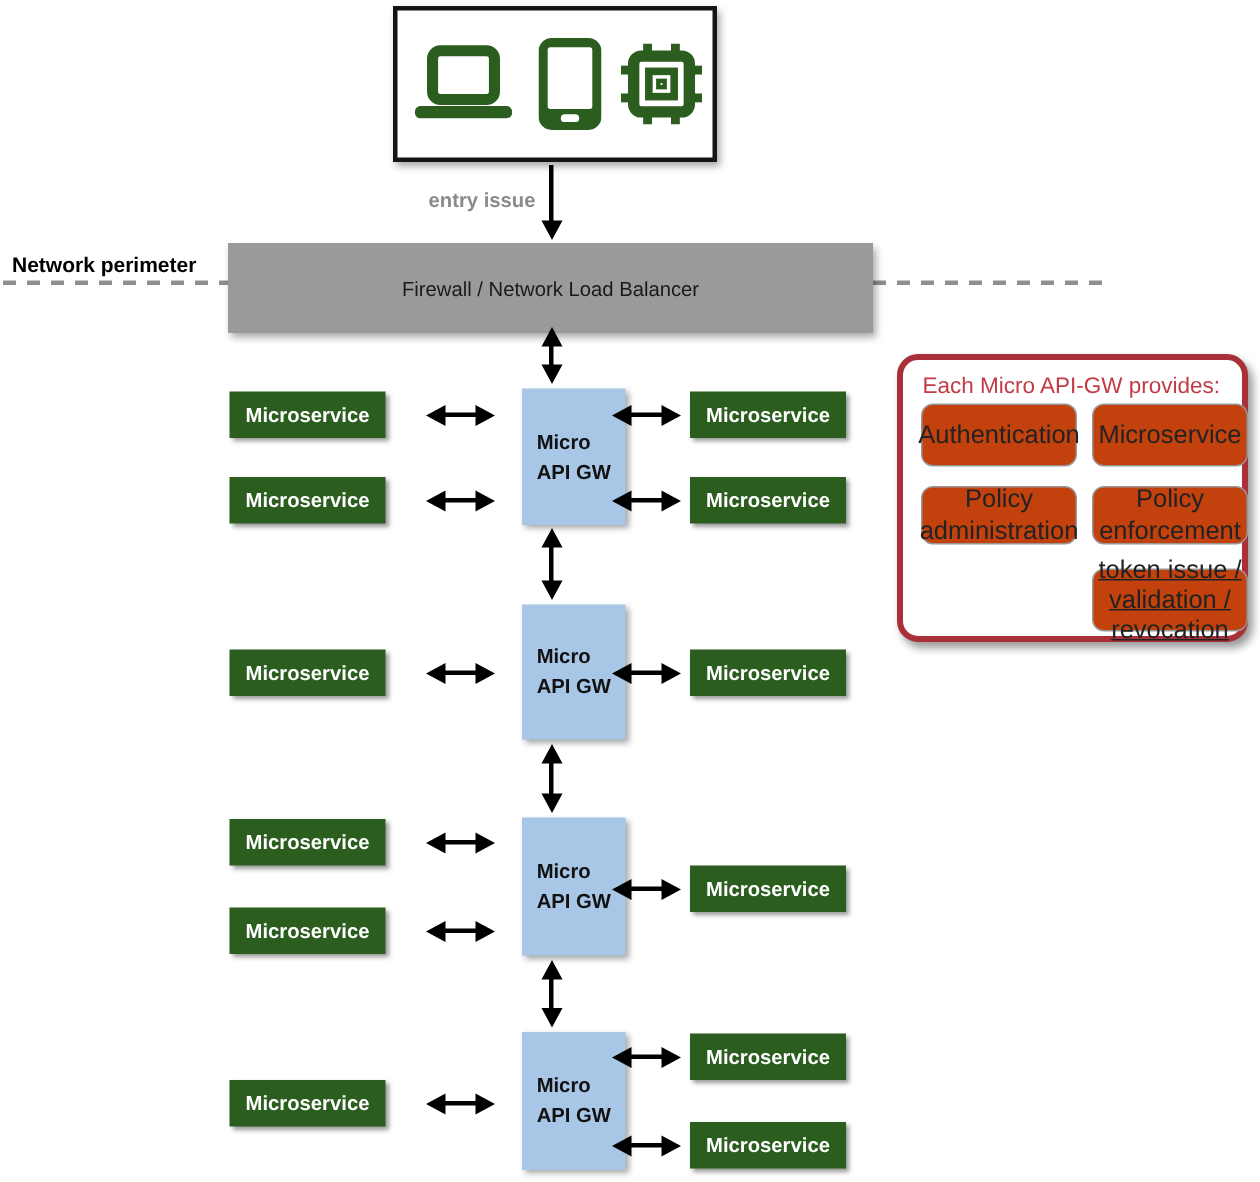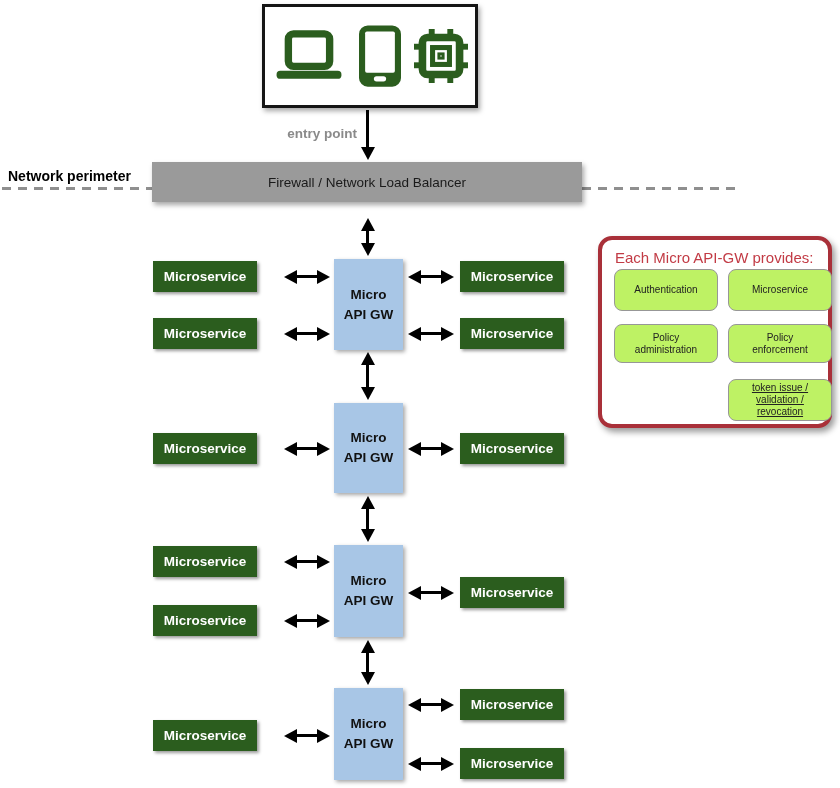--- a/index.html
+++ b/index.html
@@ -19,27 +19,27 @@
 
   
   .device-box{position:absolute;left:262px;top:4px;width:216px;height:104px;background:#fff;
     border:3px solid #151515;box-sizing:border-box;display:flex;align-items:center;justify-content:center;
     gap:13px;box-shadow:2px 3px 5px rgba(0,0,0,0.35);}
   .entry-label{position:absolute;left:257px;top:126px;width:100px;text-align:right;
     color:#8a8a8a;font-weight:bold;font-size:13.5px;}
 
   
   .perimeter-label{position:absolute;left:8px;top:168px;font-weight:bold;font-size:14px;color:#000;}
-  .firewall{position:absolute;left:152px;top:162px;width:430px;height:40px;background:var(--gray);
+  .firewall{position:absolute;left:152px;top:162px;width:430px;height:60px;background:var(--gray);
     display:flex;align-items:center;justify-content:center;font-size:13.5px;color:#1a1a1a;
     box-shadow:2px 3px 5px rgba(0,0,0,0.35);}
 
   
-  .gw{position:absolute;left:334px;width:69px;background:var(--blue);display:flex;align-items:center;
-    justify-content:center;text-align:center;font-weight:bold;font-size:13.5px;color:#111;
+  .gw{position:absolute;left:348px;width:69px;background:var(--blue);display:flex;align-items:center;
+    justify-content:center;font-weight:bold;font-size:13.5px;color:#111;
     white-space:pre-line;line-height:1.45;box-shadow:2px 2px 4px rgba(0,0,0,0.35);}
   .ms{position:absolute;width:104px;height:31px;background:var(--green);color:#fff;font-weight:bold;
     font-size:13.5px;display:flex;align-items:center;justify-content:center;
     box-shadow:2px 2px 3px rgba(0,0,0,0.4);}
 
   
   .ah{position:absolute;height:3px;background:var(--arrow);}
   .ah::before,.ah::after{content:"";position:absolute;top:50%;transform:translateY(-50%);
     width:0;height:0;border-top:7px solid transparent;border-bottom:7px solid transparent;}
   .ah::before{left:-12px;border-right:13px solid var(--arrow);}
@@ -53,22 +53,22 @@
   .ad::after{content:"";position:absolute;left:50%;transform:translateX(-50%);bottom:-12px;
     width:0;height:0;border-left:7px solid transparent;border-right:7px solid transparent;
     border-top:13px solid var(--arrow);}
 
   
   .legend{position:absolute;left:598px;top:236px;width:234px;height:192px;box-sizing:border-box;
     border:4px solid var(--red-border);border-radius:14px;background:#fff;
     box-shadow:3px 4px 6px rgba(0,0,0,0.4);}
   .legend-title{position:absolute;left:13px;top:9px;color:var(--red-text);font-size:15px;}
   .legend-item{position:absolute;box-sizing:border-box;border:1.5px solid #979797;border-radius:8px;
-    background:#bef264;display:flex;align-items:center;justify-content:center;text-align:center;
-    font-size:10px;color:#222;line-height:1.18;white-space:pre-line;}
+    background:#c2410c;display:flex;align-items:center;justify-content:center;text-align:center;
+    font-size:17px;color:#222;line-height:1.18;white-space:pre-line;}
 
   .icon svg{display:block;}
 </style>
 </head>
 <body>
 
 <div class="canvas">
 
   <div class="dash" style="left:2px;top:187px;width:150px;"></div>
   <div class="dash" style="left:582px;top:187px;width:154px;"></div>
@@ -97,21 +97,21 @@
         <rect x="0" y="39.5" width="10" height="7" fill="#2b5d1e"></rect>
         <rect x="54" y="17.5" width="10" height="7" fill="#2b5d1e"></rect>
         <rect x="54" y="39.5" width="10" height="7" fill="#2b5d1e"></rect>
         <rect x="10" y="10" width="44" height="44" rx="6" fill="none" stroke="#2b5d1e" stroke-width="9"></rect>
         <rect x="22" y="22" width="20" height="20" fill="none" stroke="#2b5d1e" stroke-width="6"></rect>
         <rect x="29.5" y="29.5" width="5" height="5" fill="none" stroke="#2b5d1e" stroke-width="3.5"></rect>
       </svg>
     </span>
   </div>
 
-  <div class="entry-label">entry point</div>
+  <div class="entry-label">entry issue</div>
   <div class="ad" style="left:366px;top:110px;height:38px;"></div>
 
   <div class="perimeter-label">Network perimeter</div>
   <div class="firewall">
     <span>Firewall / Network Load Balancer</span>
   </div>
 
   <div class="av" style="left:366px;top:230px;height:14px;"></div>
   <div class="av" style="left:366px;top:364px;height:24px;"></div>
   <div class="av" style="left:366px;top:508px;height:22px;"></div>

